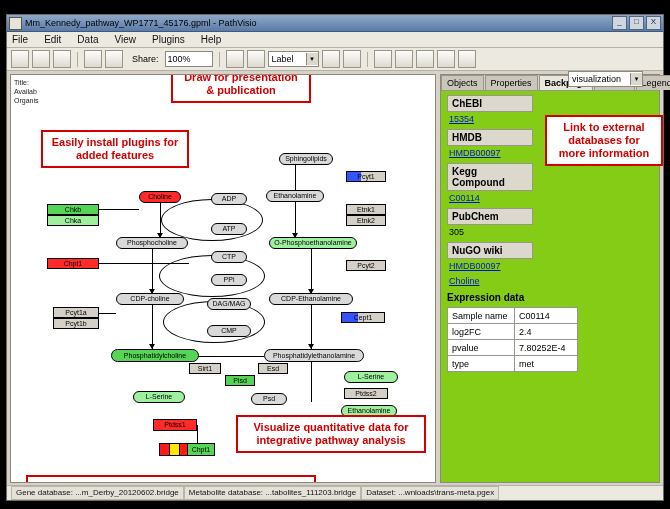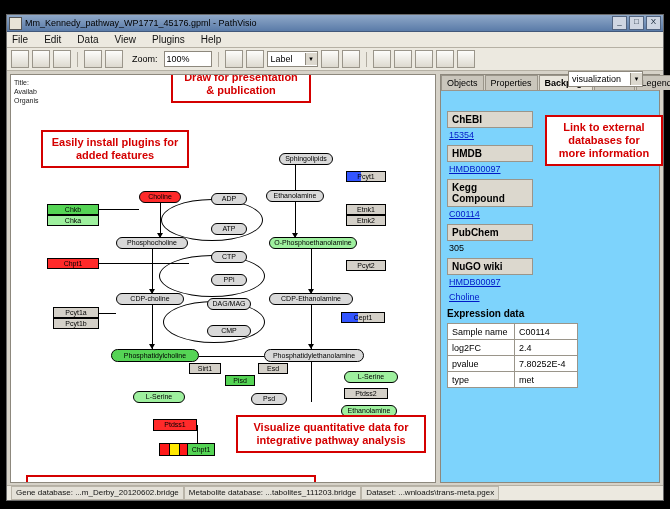--- a/index.html
+++ b/index.html
@@ -51,21 +51,21 @@
   .body{flex:1;display:flex;background:#d6d2c8;}
   .canvaswrap{
     position:relative;flex:1;margin:3px 2px 2px 3px;background:#fff;border:1px solid #8d887d;overflow:hidden;
   }
   .sidepanel{
     width:218px;margin:3px 3px 2px 2px;background:#d6d2c8;border:1px solid #8d887d;display:flex;flex-direction:column;
   }
   .tabs{display:flex;height:15px;background:#d6d2c8;font-size:9px;}
   .tab{padding:1px 5px;border:1px solid #9a958a;border-bottom:none;background:#cac6bc;margin-right:1px;line-height:13px;}
   .tab.active{background:#e9e6dd;font-weight:bold;}
-  .sidecontent{flex:1;background:#7dd3fc;border-top:1px solid #9a958a;overflow:hidden;padding:20px 6px;}
+  .sidecontent{flex:1;background:#84cc16;border-top:1px solid #9a958a;overflow:hidden;padding:4px 6px;}
   .dbrow{margin-bottom:3px;}
   .dbhead{
     background:#dcd8ce;border:1px solid #9a958a;font-weight:bold;font-size:10px;
     padding:2px 4px;width:86px;box-sizing:border-box;
   }
   .dblink{color:#0019c8;text-decoration:underline;font-size:9px;margin:2px 0 5px 2px;display:block;}
   .dbplain{font-size:9px;margin:2px 0 5px 2px;display:block;}
   .exprhead{font-weight:bold;font-size:10px;margin:6px 0 4px 0;}
   .geneid{font-size:9px;margin-bottom:3px;}
   table.expr{border-collapse:collapse;font-size:9px;}
@@ -126,21 +126,21 @@
     <span>Help</span>
   </div>
 
   <div class="toolbar">
     <div class="tbtn"></div>
     <div class="tbtn"></div>
     <div class="tbtn"></div>
     <div class="tsep"></div>
     <div class="tbtn"></div>
     <div class="tbtn"></div>
-    <span class="zoomlabel">Zoom:</span>
+    <span class="zoomlabel">Share:</span>
     <div class="zoombox">100%</div>
     <div class="tsep"></div>
     <div class="tbtn"></div>
     <div class="tbtn"></div>
     <div class="combo lblcombo">
       <span>Label</span>
       <span class="car">▾</span>
     </div>
     <div class="tbtn"></div>
     <div class="tbtn"></div>

